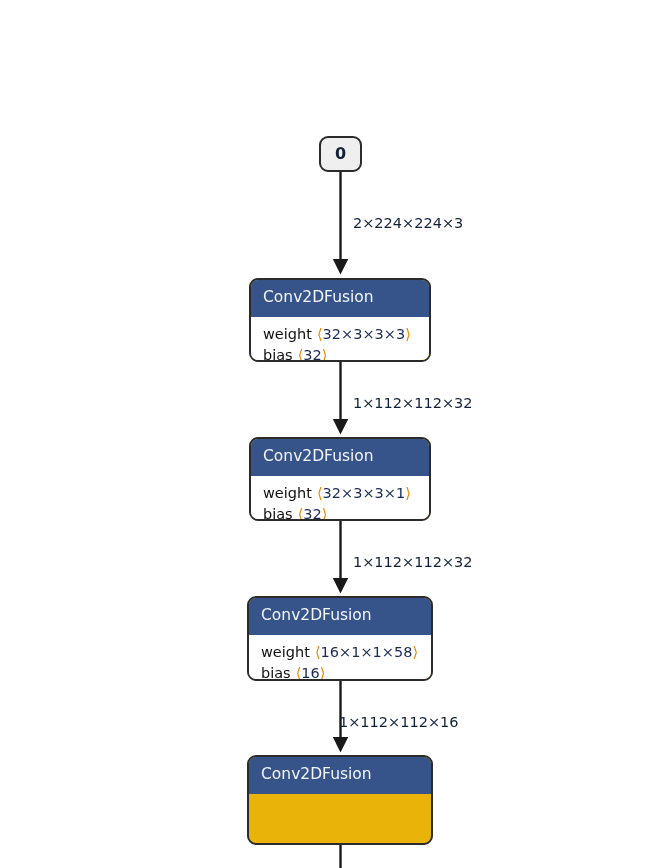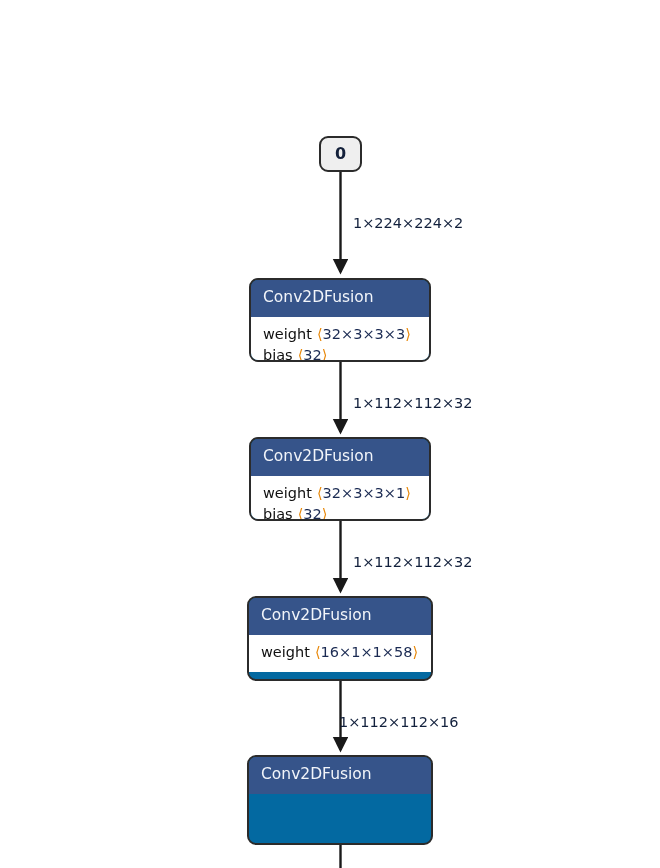--- a/index.html
+++ b/index.html
@@ -46,21 +46,21 @@
     color: #13203a;
     line-height: 1;
   }
 
   
   .op-node {
     position: absolute;
     box-sizing: border-box;
     border: 2px solid #2b2b2b;
     border-radius: 9px;
-    background: #0369a1;
+    background: #eab308;
     overflow: hidden;
   }
   .op-header {
     background: #36548a;
     color: #f2f5fa;
     font-size: 15.5px;
     line-height: 1;
     padding: 10px 12px 11px 12px;
     box-sizing: border-box;
     white-space: nowrap;
@@ -147,28 +147,31 @@
       </div>
     </div>
   </div>
 
   <div class="op-node" style="left:247px; top:596px; width:186px; height:85px;">
     <div class="op-header">Conv2DFusion</div>
     <div class="op-body">
       <div class="attr-row">
         <span class="attr-name">weight</span><span class="attr-value"><span class="bracket">⟨</span><span>16×1×1×58</span><span class="bracket">⟩</span></span>
       </div>
+      <div class="attr-row">
+        <span class="attr-name">bias</span><span class="attr-value"><span class="bracket">⟨</span><span>16</span><span class="bracket">⟩</span></span>
+      </div>
     </div>
   </div>
 
   <div class="op-node" style="left:247px; top:755px; width:186px; height:90px;">
     <div class="op-header">Conv2DFusion</div>
   </div>
 
-  <div class="edge-label" style="left:353px; top:216px;">1×224×224×2</div>
+  <div class="edge-label" style="left:353px; top:216px;">2×224×224×3</div>
 
   <div class="edge-label" style="left:353px; top:396px;">1×112×112×32</div>
 
   <div class="edge-label" style="left:353px; top:555px;">1×112×112×32</div>
 
   <div class="edge-label" style="left:339px; top:715px;">1×112×112×16</div>
 
 </div>
 
 </body></html>

